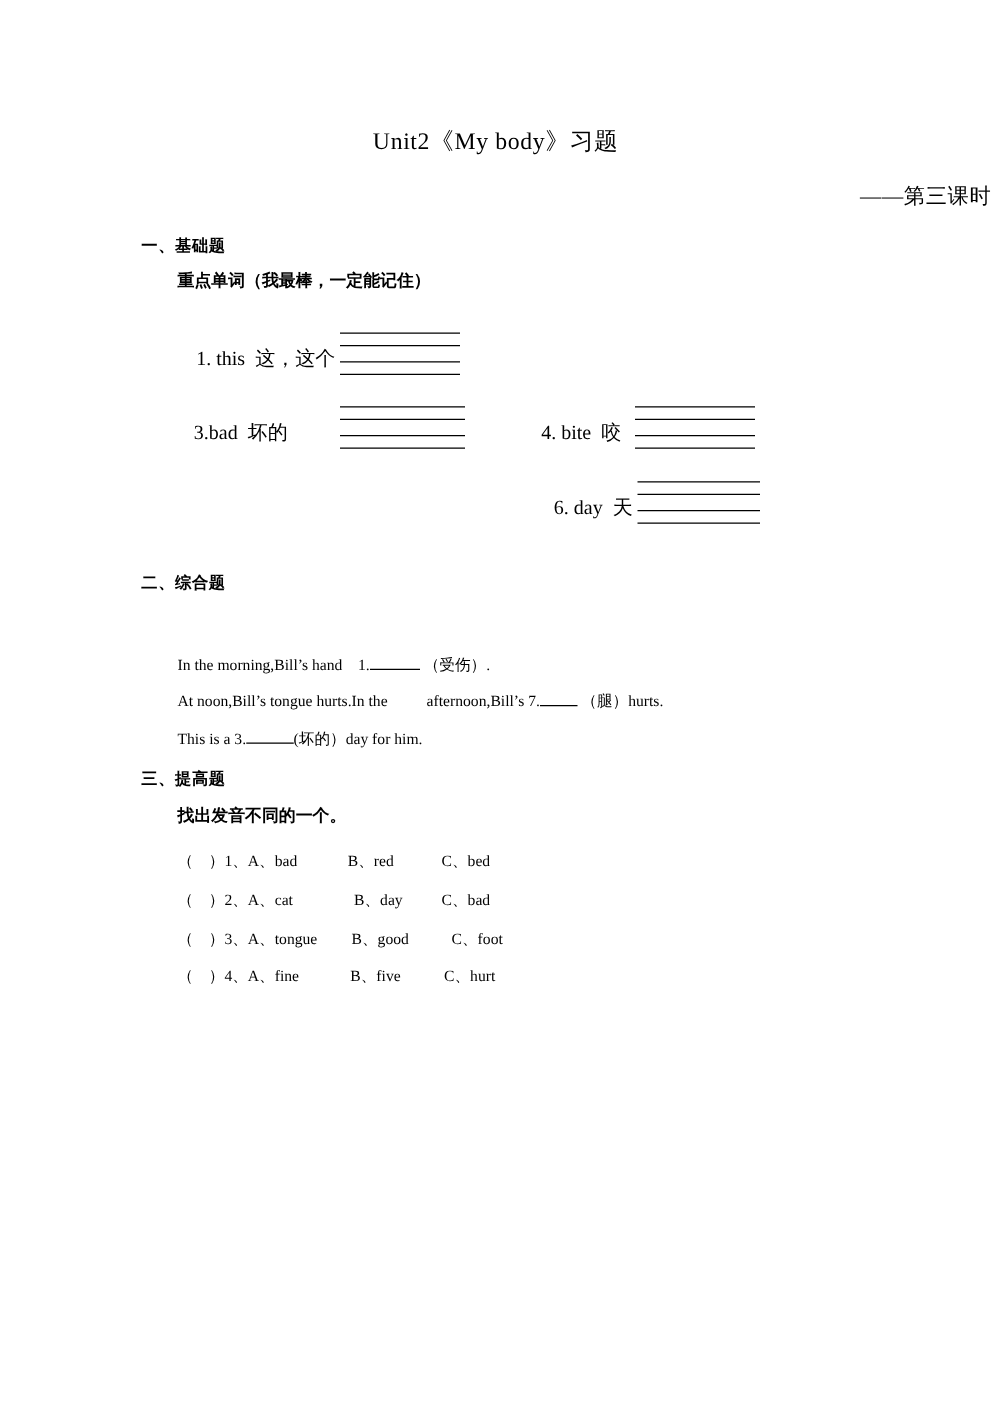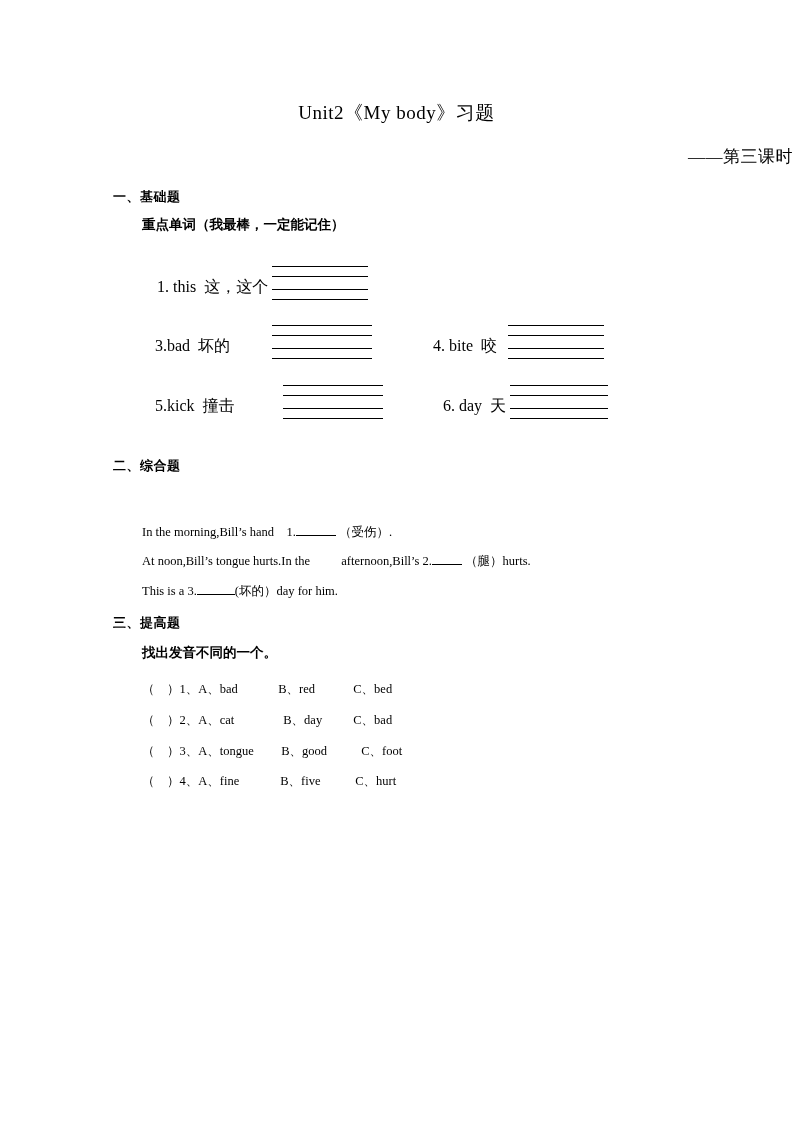--- a/index.html
+++ b/index.html
@@ -167,46 +167,37 @@
       <span class="writing-lines" style="left:90px;width:96px;">
           <i></i>
           <i></i>
           <i></i>
           <i></i>
         </span>
     </div>
   </div>
 
   <div class="vocab-row" style="top:367px;">
-    <div class="vocab-item" style="left:140px;width:250px;">
-      <span class="vocab-label"><span>5.</span><span>kick</span>&nbsp; <span>撞击</span></span>
-      <span class="writing-lines" style="left:143px;width:100px;">
-          <i></i>
-          <i></i>
-          <i></i>
-          <i></i>
-        </span>
-    </div>
     <div class="vocab-item" style="left:428px;width:230px;">
       <span class="vocab-label"><span>6.</span> <span>day</span>&nbsp; <span>天</span></span>
       <span class="writing-lines" style="left:82px;width:98px;">
           <i></i>
           <i></i>
           <i></i>
           <i></i>
         </span>
     </div>
   </div>
 
   <div class="section-heading" style="top:457px;">二、综合题</div>
 
 
   <div class="body-line" style="top:524px;"><span>In the morning,Bill’s hand    1.</span><span class="blank w1"></span> <span>（受伤）.</span></div>
 
-  <div class="body-line" style="top:553px;"><span>At noon,Bill’s tongue hurts.In the          afternoon,Bill’s 2.</span><span class="blank w2"></span> <span>（腿）hurts.</span></div>
+  <div class="body-line" style="top:553px;"><span>At noon,Bill’s tongue hurts.In the          afternoon,Bill’s 7.</span><span class="blank w2"></span> <span>（腿）hurts.</span></div>
 
   <div class="body-line" style="top:583px;"><span>This is a 3.</span><span class="blank w3"></span><span>(坏的）day for him.</span></div>
 
   <div class="section-heading" style="top:614px;">三、提高题</div>
 
   <div class="sub-heading" style="top:644px;">找出发音不同的一个。</div>
 
   <div class="mc-row" style="top:681px;"><span class="paren">（    ）</span><span>1、</span><span class="opt" style="width:80px;">A、bad</span><span class="opt" style="width:75px;">B、red</span><span class="opt">C、bed</span></div>
 
   <div class="mc-row" style="top:712px;"><span class="paren">（    ）</span><span>2、</span><span class="opt" style="width:85px;">A、cat</span><span class="opt" style="width:70px;">B、day</span><span class="opt">C、bad</span></div>

